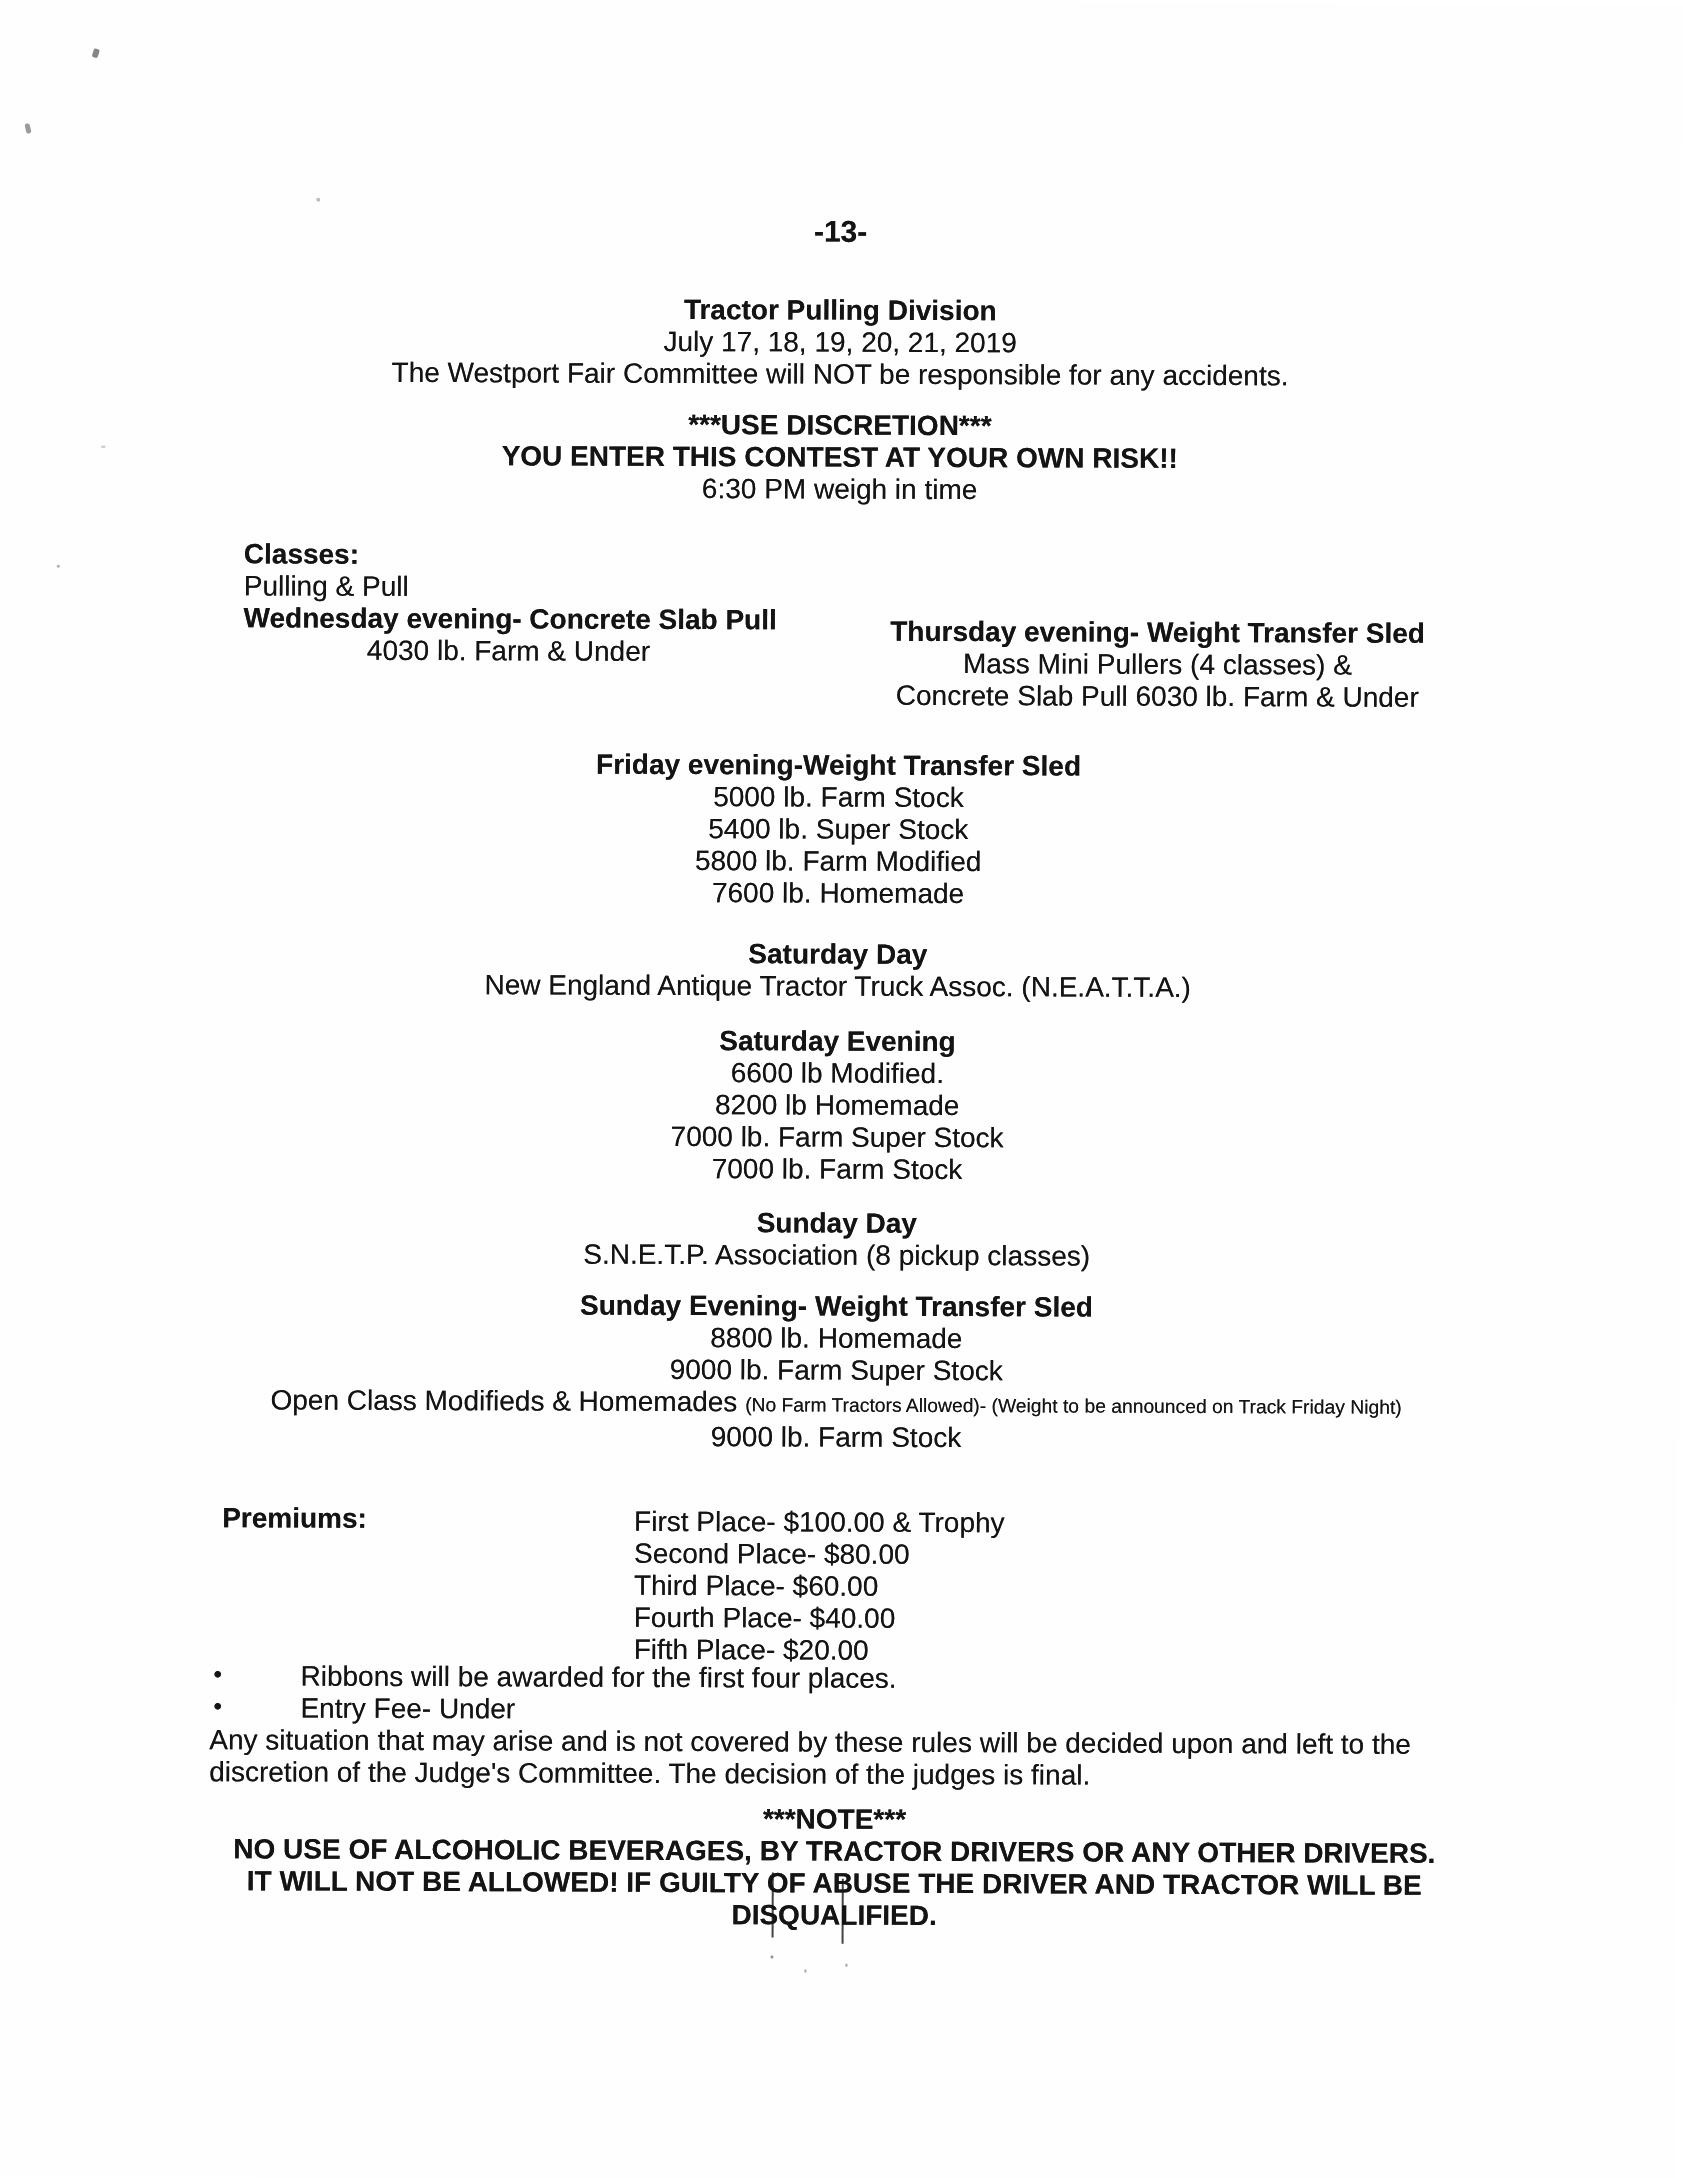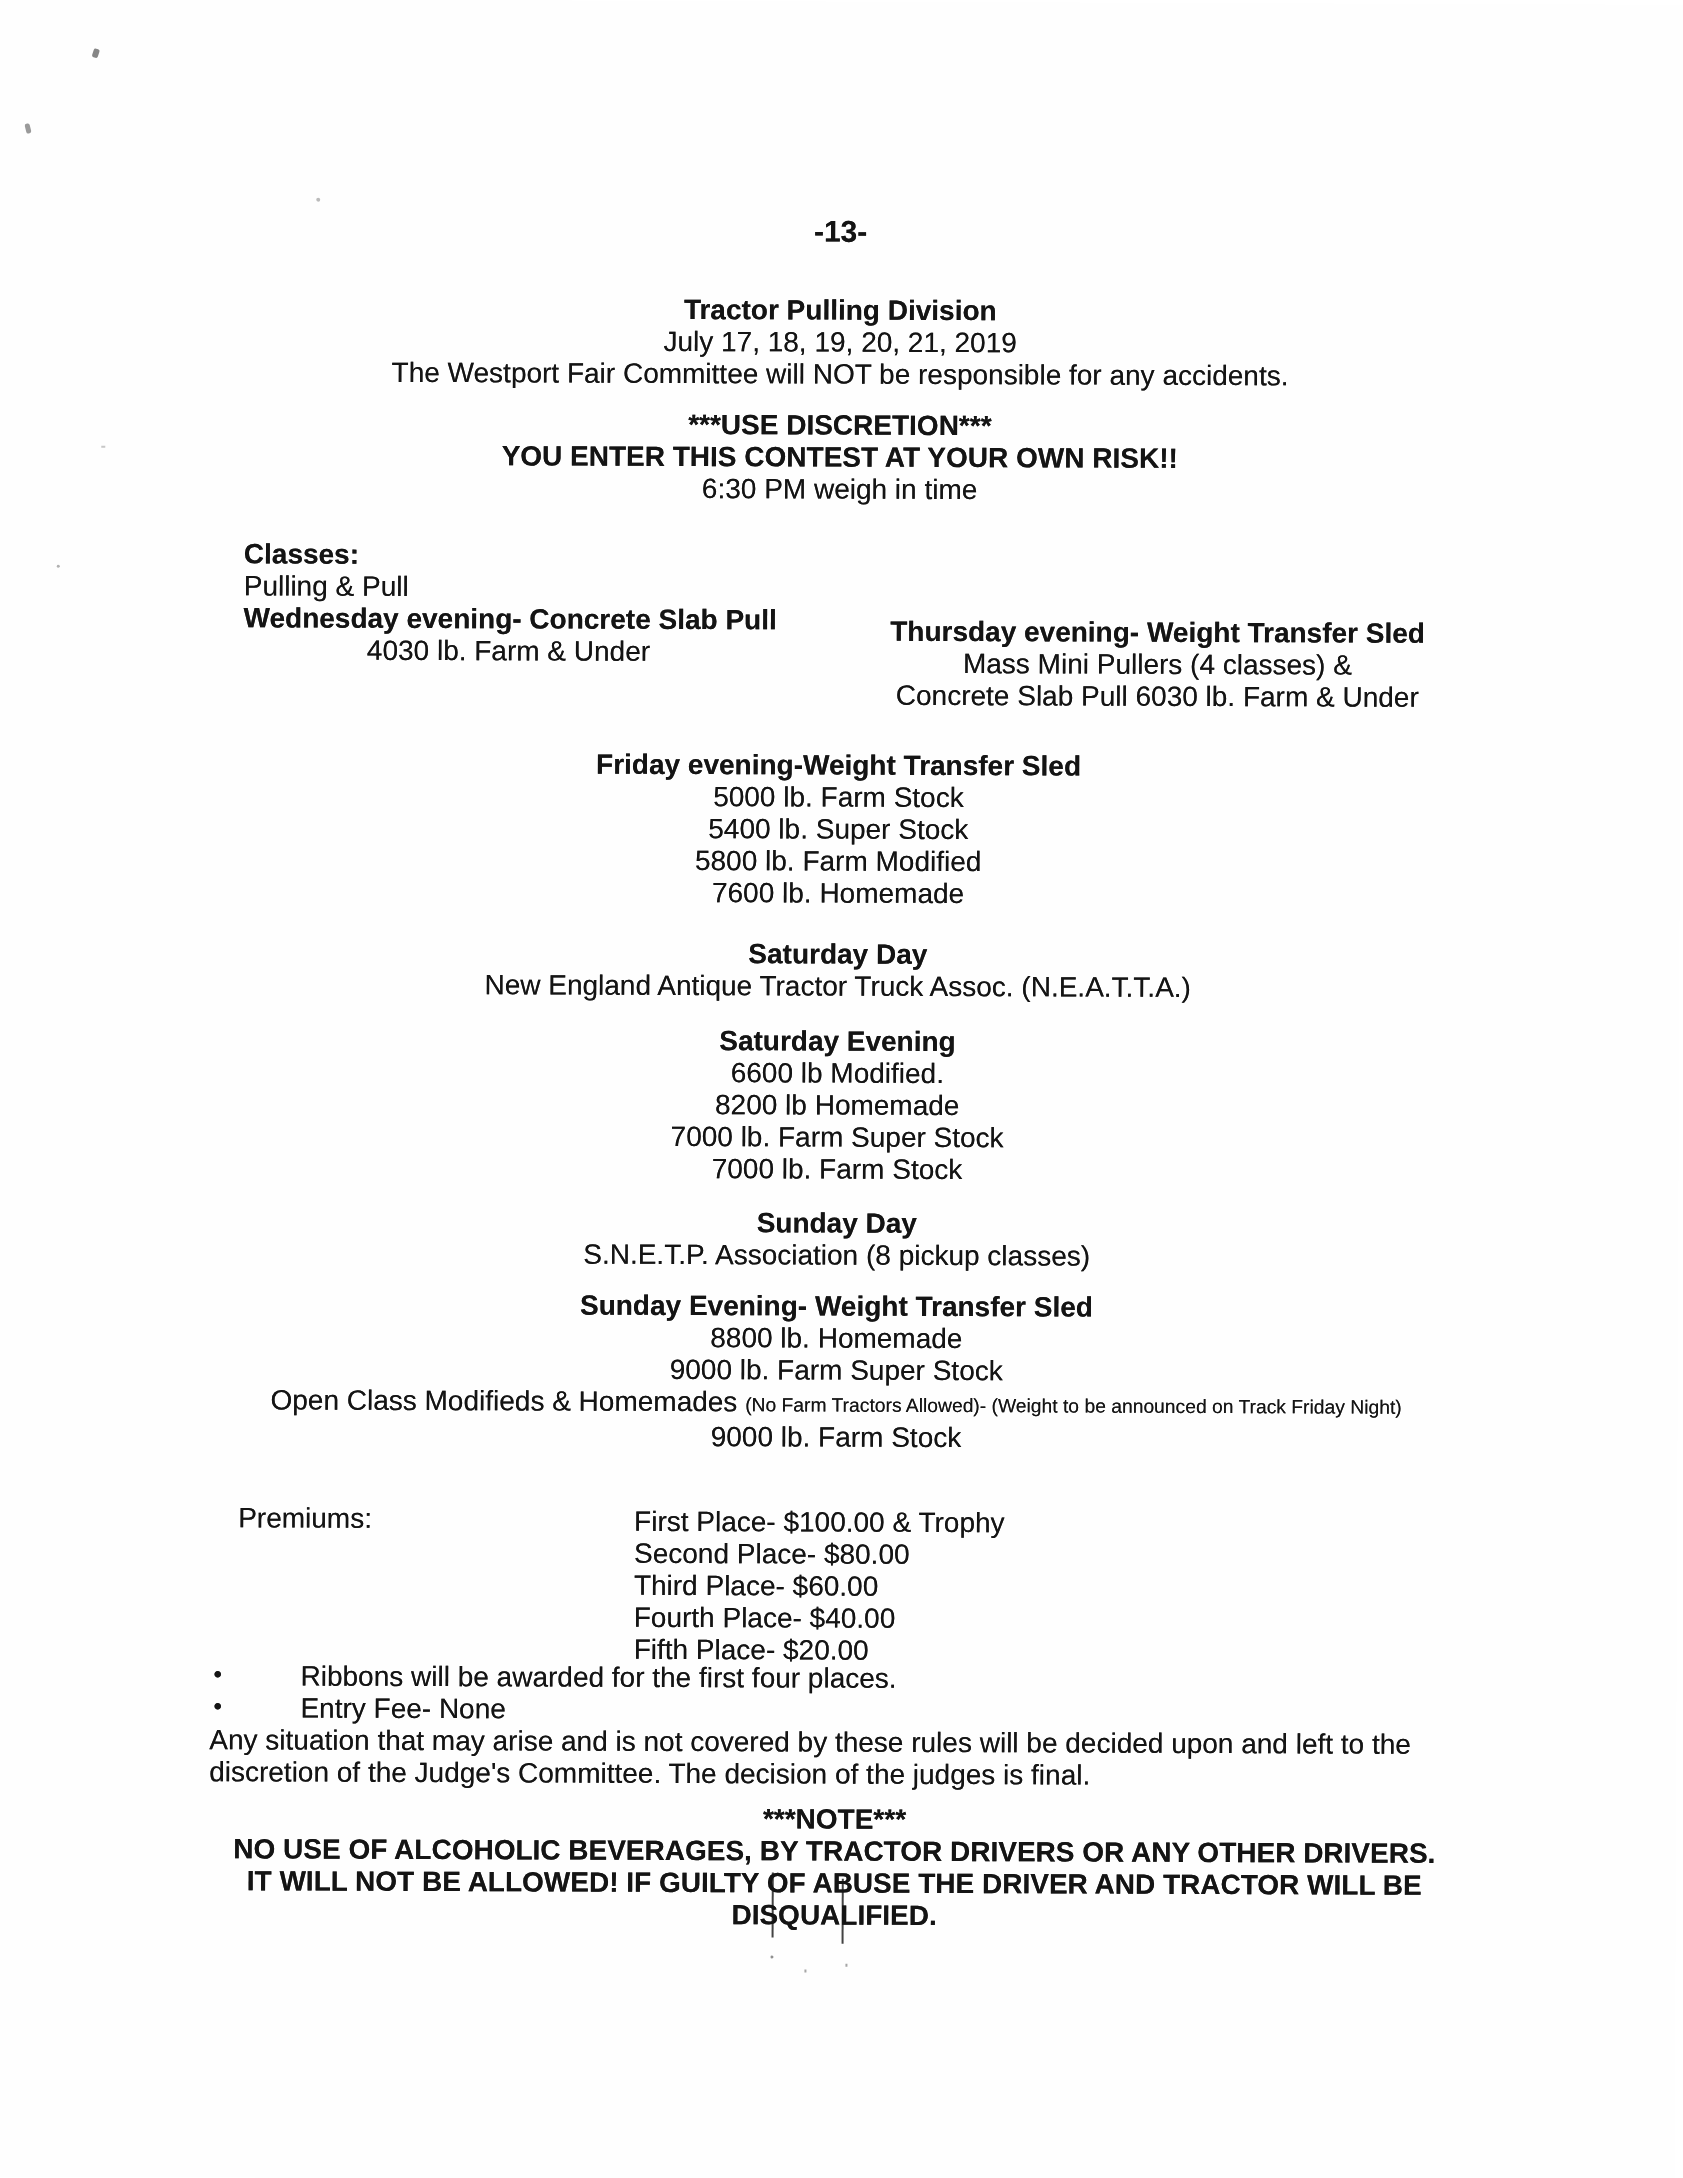--- a/index.html
+++ b/index.html
@@ -22,21 +22,21 @@
   #warning-block { top:408px; }
   #classes-block { left:246px; top:539px; text-align:left; }
   #wednesday-item-wrap { width:530px; text-align:center; }
   #thursday-block { left:863px; top:614px; width:594px; text-align:center; }
   #friday-block { top:748px; }
   #saturday-day-block { top:937px; }
   #saturday-evening-block { top:1024px; }
   #sunday-day-block { top:1206px; }
   #sunday-evening-block { top:1289px; }
   .small-note { font-size:19.3px; }
-  #premiums-label { left:244px; top:1503px; font-weight:normal; }
+  #premiums-label { left:228px; top:1503px; font-weight:bold; }
   #premiums-list { left:640px; top:1505px; text-align:left; }
   #bullet-list { left:220px; top:1661px; text-align:left; }
   .bullet-row { position:relative; padding-left:87px; min-height:32px; }
   .bullet-dot { position:absolute; left:0; top:-2px; font-size:24px; }
   #rules-block { left:216px; top:1725px; text-align:left; width:1426px; }
   #note-block { top:1802px; font-weight:bold; }
   .speck { position:absolute; background:#222; }
   .vstroke { position:absolute; width:2px; background:rgba(20,20,20,0.8); }
 </style>
 </head>
@@ -117,21 +117,21 @@
     <div class="ln">Fifth Place- $20.00</div>
   </div>
 
   <div id="bullet-list" class="blk">
     <div class="bullet-row">
       <span class="bullet-dot">•</span>
       <span>Ribbons will be awarded for the first four places.</span>
     </div>
     <div class="bullet-row">
       <span class="bullet-dot">•</span>
-      <span>Entry Fee- None</span>
+      <span>Entry Fee- Under</span>
     </div>
   </div>
 
   <div id="rules-block" class="blk">
     <div class="ln">Any situation that may arise and is not covered by these rules will be decided upon and left to the</div>
     <div class="ln">discretion of the Judge's Committee. The decision of the judges is final.</div>
   </div>
 
   <div id="note-block" class="blk ctr">
     <div class="ln">***NOTE***</div>

